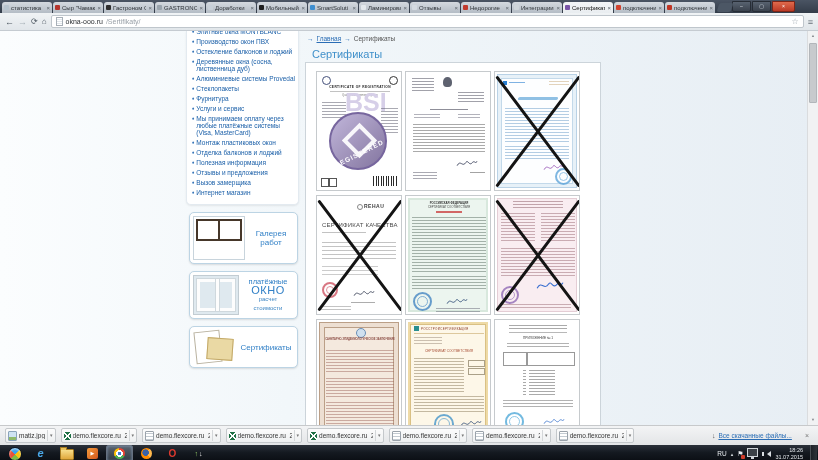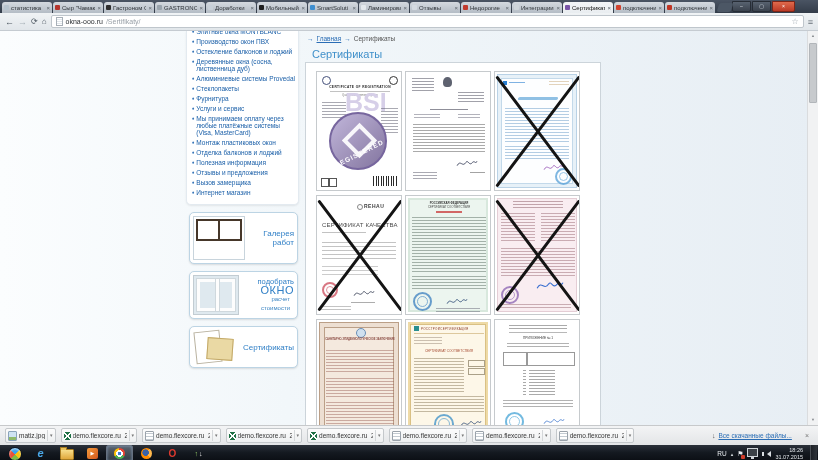--- a/index.html
+++ b/index.html
@@ -39,21 +39,21 @@
 
   
   .sidebar{position:absolute;left:186px;top:0;width:113px;height:100%}
   .menu-panel{background:#fff;border:1px solid #e3eaf0;border-top:none;border-radius:0 0 5px 5px;
     box-shadow:0 1px 2px rgba(0,0,0,.08);padding:0 3px 5px 5px;overflow:hidden}
   .menu{list-style:none;margin:-6px 0 0;padding:0}
   .menu li{display:flex;gap:2px;margin:3px 0;font-size:6.5px;line-height:7px;color:#1a5fa8}
   .bl{flex:none;font-size:4.5px;line-height:7px;color:#2a6db5}
   .widget{width:101px;margin:7px 0 0 3px;background:#fff;border:1px solid #bcd4e4;border-radius:5px;
     box-shadow:0 1px 2px rgba(0,0,0,.12);display:flex;align-items:center;gap:3px;padding:3px}
-  .wlabel{flex:1;text-align:right;color:#2f7fc6;font-size:8px;line-height:9px}
+  .wlabel{flex:1;text-align:center;color:#2f7fc6;font-size:8px;line-height:9px}
   .gal-img{width:50px;height:42px;border:1px solid #c8d4dc;flex:none;position:relative;
     background:linear-gradient(180deg,#9ec6e0 0 52%,#b5referrer 0,#b5804e 52% 100%)}
   .gal-img::before{content:'';position:absolute;inset:2px 2px 42% 2px;border:2px solid #46372a}
   .gal-img::after{content:'';position:absolute;left:48%;top:2px;bottom:42%;width:2px;background:#46372a}
   .win-img{width:44px;height:38px;border:1px solid #c2ccd2;background:#dfe9ef;flex:none;position:relative}
   .win-img::before{content:'';position:absolute;inset:3px;border:3px solid #fdfdfd;box-shadow:0 0 0 1px #cfd8dd}
   .win-img::after{content:'';position:absolute;left:50%;top:3px;bottom:3px;width:3px;background:#fdfdfd;box-shadow:0 0 0 1px #cfd8dd}
   .w-window .wlabel .l1{font-size:7.5px;display:block}
   .w-window .wlabel .l2{font-size:11px;display:block;letter-spacing:.5px}
   .w-window .wlabel .l3{font-size:6px;display:block;color:#3f87c4;width:44px;margin:0 auto}
@@ -414,21 +414,21 @@
             </li>
         </ul>
       </div>
       <div class="widget">
         <span class="gal-img"></span>
         <span class="wlabel">Галерея работ</span>
       </div>
       <div class="widget w-window">
         <span class="win-img"></span>
         <span class="wlabel">
-          <span class="l1">подобрать</span>
+          <span class="l1">платёжные</span>
           <span class="l2">ОКНО</span>
           <span class="l3">расчет стоимости</span>
         </span>
       </div>
       <div class="widget">
         <span class="crt-img"></span>
         <span class="wlabel">Сертификаты</span>
       </div>
     </div>
 

